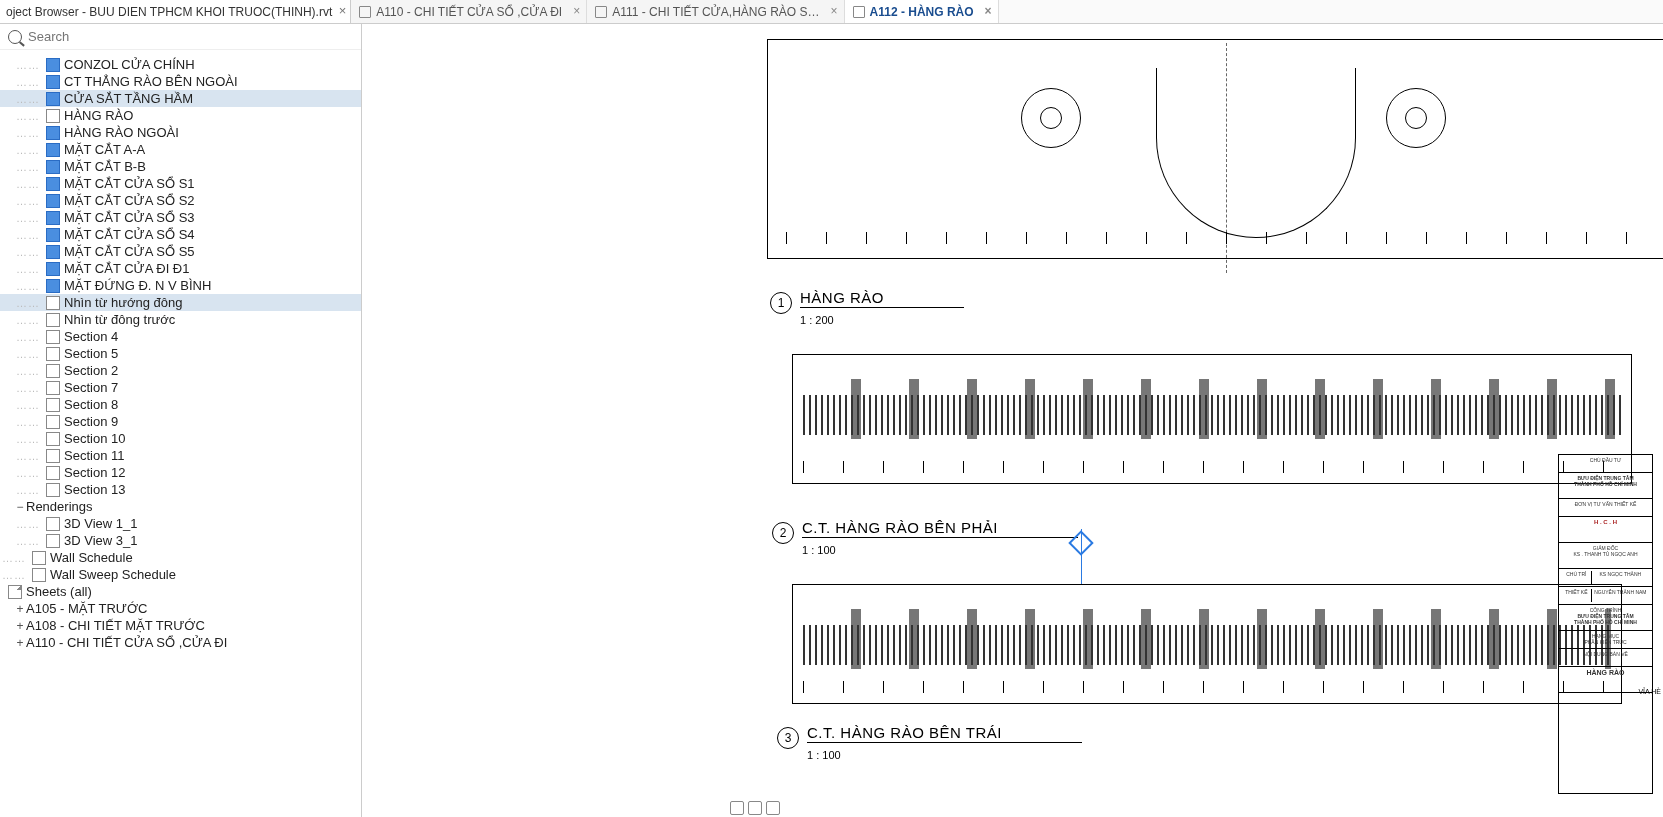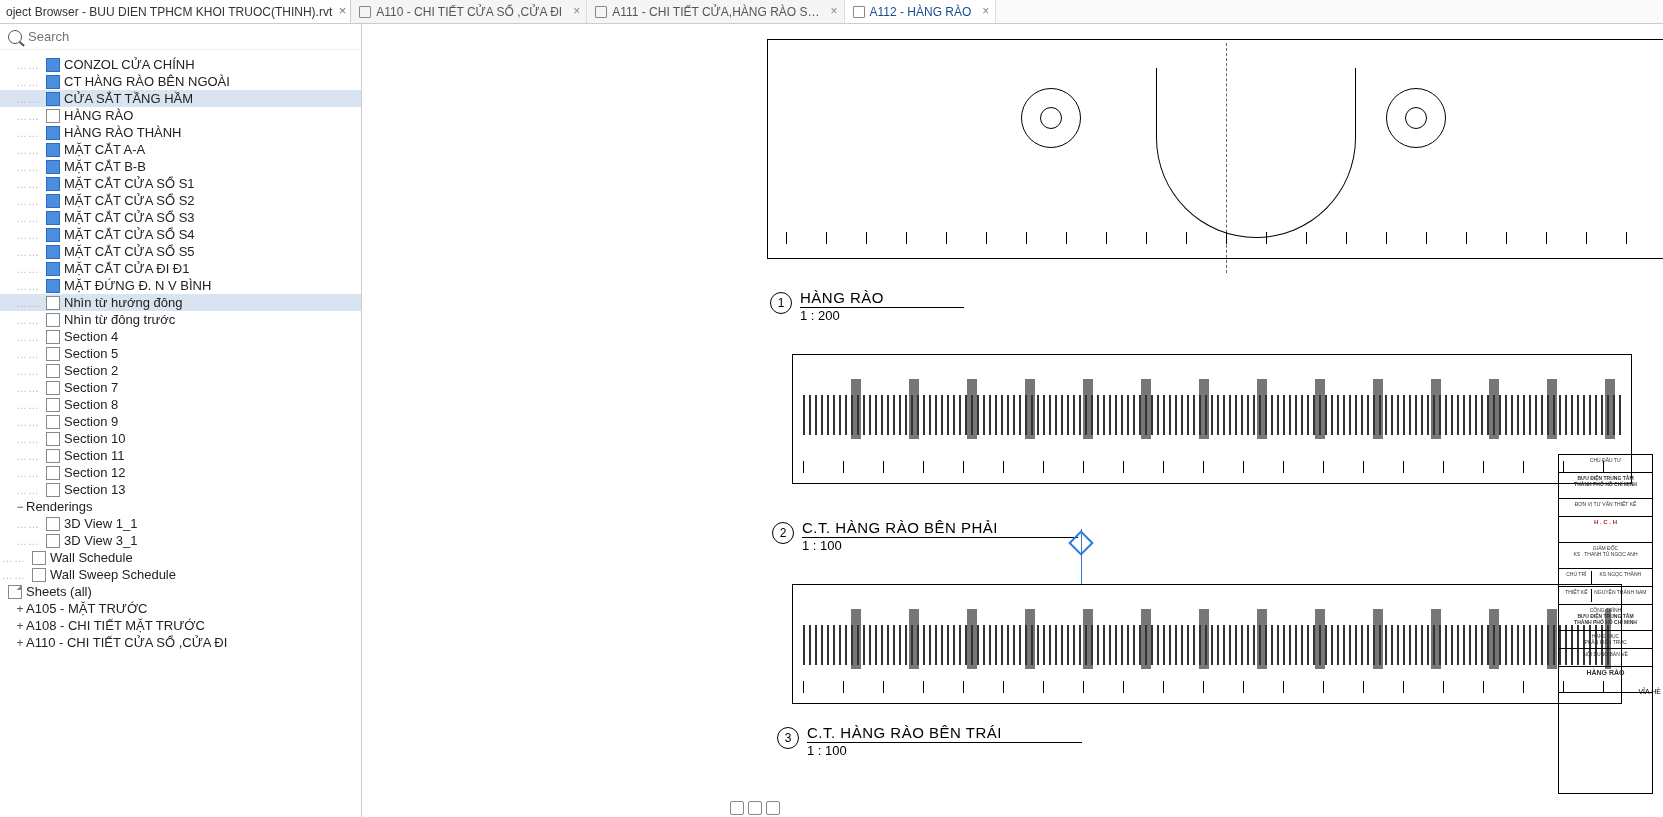--- a/index.html
+++ b/index.html
@@ -1,21 +1,21 @@
 <!DOCTYPE html>
 <html><head>
 <meta charset="utf-8">
 <style>
 *{margin:0;padding:0;box-sizing:border-box;font-family:'Segoe UI',Arial,sans-serif;}
 body{width:1663px;height:817px;overflow:hidden;background:#fff;display:flex;flex-direction:column;}
 .tabs-bar{height:24px;background:#fafafa;border-bottom:1px solid #ccc;display:flex;align-items:stretch;}
 .panel-title-tab{background:#fff;padding:0 18px 0 6px;display:flex;align-items:center;font-size:12px;color:#333;border-right:1px solid #ccc;position:relative;}
 .panel-title-tab .close-x{position:absolute;right:4px;top:3px;color:#777;font-size:13px;}
 .doc-tab{display:flex;align-items:center;padding:0 24px 0 8px;font-size:12px;color:#555;border-right:1px solid #ddd;background:#f5f5f5;position:relative;cursor:pointer;}
-.doc-tab.active{background:#fff;color:#1a4d8f;font-weight:400;}
+.doc-tab.active{background:#fff;color:#1a4d8f;font-weight:700;}
 .doc-tab .close-x{position:absolute;right:6px;top:4px;color:#888;font-size:12px;}
 .tab-icon{width:12px;height:12px;border:1px solid #888;margin-right:5px;border-radius:1px;}
 .main{flex:1;display:flex;overflow:hidden;}
 .sidebar{width:362px;border-right:1px solid #ccc;display:flex;flex-direction:column;background:#fff;}
 .search-row{display:flex;align-items:center;padding:5px 8px;border-bottom:1px solid #eee;}
 .search-row .mag{width:14px;height:14px;border:1.5px solid #555;border-radius:50%;position:relative;margin-right:6px;}
 .search-row .mag::after{content:'';position:absolute;width:6px;height:1.5px;background:#555;bottom:-2px;right:-4px;transform:rotate(40deg);}
 .search-row input{border:none;outline:none;font-size:13px;flex:1;color:#999;}
 .tree{flex:1;overflow-y:auto;padding:6px 0;position:relative;}
 .tree::-webkit-scrollbar{width:14px;}
@@ -34,21 +34,21 @@
 .view-box{position:absolute;border:1px solid #000;background:#fff;}
 .view-box.plan{left:405px;top:15px;width:990px;height:220px;}
 .view-box.elev1{left:430px;top:330px;width:840px;height:130px;}
 .view-box.elev2{left:430px;top:560px;width:830px;height:120px;}
 .view-caption{position:absolute;display:flex;align-items:flex-start;gap:8px;}
 .cap1{left:408px;top:265px;}
 .cap2{left:410px;top:495px;}
 .cap3{left:415px;top:700px;}
 .cap-circle{width:22px;height:22px;border:1.5px solid #000;border-radius:50%;display:flex;align-items:center;justify-content:center;font-size:12px;margin-top:3px;}
 .cap-text .t1{font-size:15px;letter-spacing:0.5px;border-bottom:1px solid #000;padding-bottom:1px;padding-right:80px;}
-.cap-text .t2{font-size:13px;margin-top:0;}
+.cap-text .t2{font-size:11px;margin-top:6px;}
 .plan-content{position:absolute;inset:8px;}
 .plan-arc{position:absolute;left:380px;top:20px;width:200px;height:170px;border:1.5px solid #000;border-top:none;border-radius:0 0 100px 100px;}
 .plan-circ{position:absolute;width:60px;height:60px;border:1.5px solid #000;border-radius:50%;}
 .plan-circ::after{content:'';position:absolute;inset:18px;border:1px solid #000;border-radius:50%;}
 .pc1{left:245px;top:40px;}
 .pc2{left:610px;top:40px;}
 .dashline{position:absolute;border-left:1px dashed #666;}
 .dl-plan{left:450px;top:-5px;height:230px;}
 .grid-ticks{position:absolute;bottom:6px;left:10px;right:10px;height:12px;background:repeating-linear-gradient(90deg,#000 0 1px,transparent 1px 40px);}
 .dim-text{position:absolute;font-size:7px;color:#000;}
@@ -99,36 +99,36 @@
     </div>
     <div class="tree" id="tree">
         <div class="tree-item">
           <span class="indent-dots" style="width:42px;display:inline-block;text-align:right;">…… </span>
           <span class="ti-icon ico-filled"></span>
           <span>CONZOL CỬA CHÍNH</span>
         </div>
         <div class="tree-item">
           <span class="indent-dots" style="width:42px;display:inline-block;text-align:right;">…… </span>
           <span class="ti-icon ico-filled"></span>
-          <span>CT HÀNG RÀO BÊN NGOÀI</span>
+          <span>CT THẲNG RÀO BÊN NGOÀI</span>
         </div>
         <div class="tree-item highlighted">
           <span class="indent-dots" style="width:42px;display:inline-block;text-align:right;">…… </span>
           <span class="ti-icon ico-filled"></span>
           <span>CỬA SẮT TẦNG HẦM</span>
         </div>
         <div class="tree-item">
           <span class="indent-dots" style="width:42px;display:inline-block;text-align:right;">…… </span>
           <span class="ti-icon ico-outline"></span>
           <span>HÀNG RÀO</span>
         </div>
         <div class="tree-item">
           <span class="indent-dots" style="width:42px;display:inline-block;text-align:right;">…… </span>
           <span class="ti-icon ico-filled"></span>
-          <span>HÀNG RÀO THÀNH</span>
+          <span>HÀNG RÀO NGOÀI</span>
         </div>
         <div class="tree-item">
           <span class="indent-dots" style="width:42px;display:inline-block;text-align:right;">…… </span>
           <span class="ti-icon ico-filled"></span>
           <span>MẶT CẮT A-A</span>
         </div>
         <div class="tree-item">
           <span class="indent-dots" style="width:42px;display:inline-block;text-align:right;">…… </span>
           <span class="ti-icon ico-filled"></span>
           <span>MẶT CẮT B-B</span>

